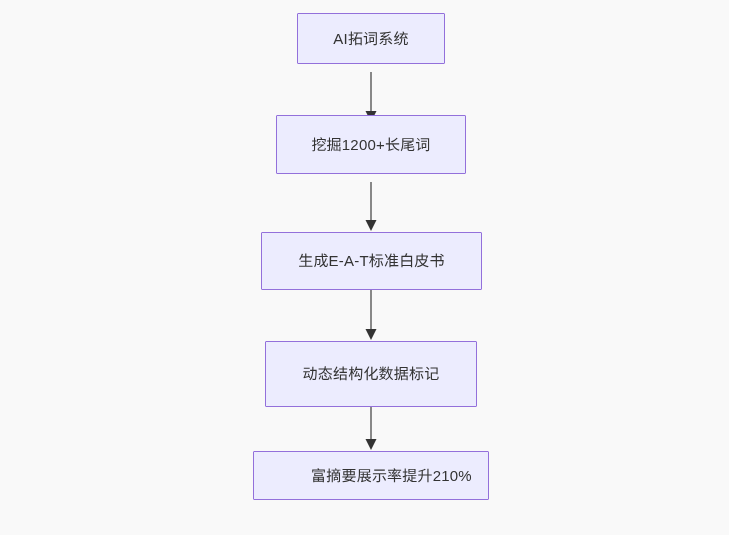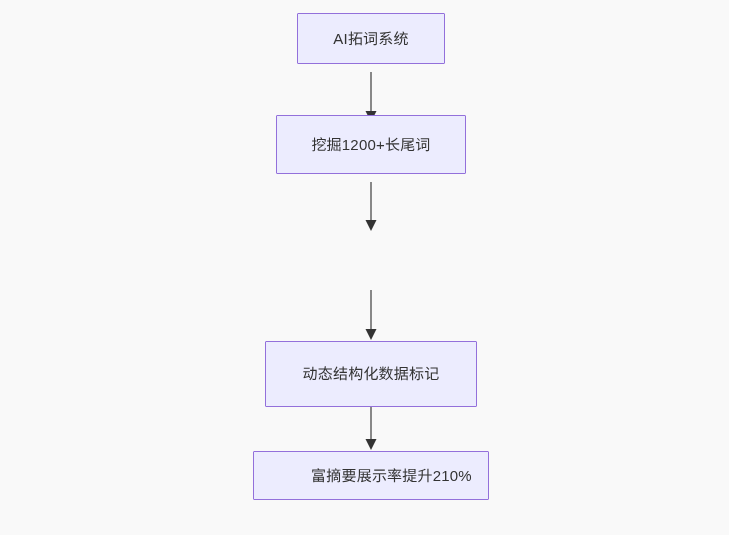--- a/index.html
+++ b/index.html
@@ -95,20 +95,23 @@
   </svg>
 
   <div class="flow-node" id="node-1">
     <span class="node-label">AI拓词系统</span>
   </div>
 
   <div class="flow-node" id="node-2">
     <span class="node-label">挖掘1200+长尾词</span>
   </div>
 
+  <div class="flow-node" id="node-3">
+    <span class="node-label">生成E-A-T标准白皮书</span>
+  </div>
 
   <div class="flow-node" id="node-4">
     <span class="node-label">动态结构化数据标记</span>
   </div>
 
   <div class="flow-node" id="node-5">
     <span class="node-label">富摘要展示率提升210%</span>
   </div>
 
 </div>

